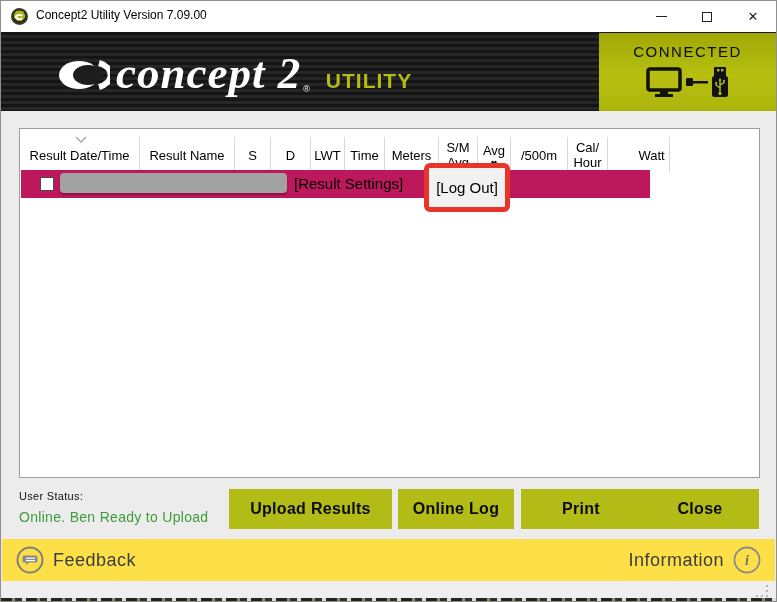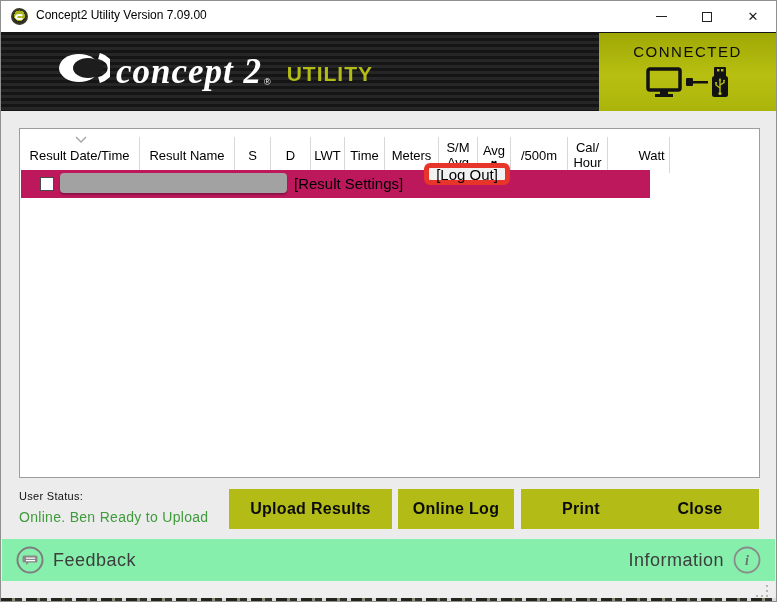--- a/index.html
+++ b/index.html
@@ -24,21 +24,21 @@
   .win-btn{width:46px;height:31px;display:flex;align-items:center;justify-content:center;color:#222;font-size:14px;cursor:default;}
   .min-glyph{display:block;width:11px;height:1px;background:#222;}
   .max-glyph{display:block;width:10px;height:10px;border:1px solid #222;}
   .close-glyph{font-size:13px;line-height:1;}
 
   
   .header{position:absolute;top:31px;left:0;right:0;height:79px;
     background:repeating-linear-gradient(180deg,#151515 0 3px,#262626 3px 6px);}
   .logo-wrap{position:absolute;left:57px;top:19px;display:flex;align-items:flex-end;}
   .logo-mark{display:block;margin-bottom:4px;}
-  .logo-text{font-family:"Liberation Serif",serif;font-style:italic;font-weight:bold;font-size:35px;
+  .logo-text{font-family:"Liberation Serif",serif;font-style:italic;font-weight:bold;font-size:45px;
     color:#fff;letter-spacing:1px;line-height:1;margin-left:6px;}
   .logo-reg{font-size:9px;color:#fff;margin-left:2px;margin-bottom:2px;}
   .logo-product{font-size:21px;font-weight:bold;color:var(--accent-green);letter-spacing:1px;margin-left:16px;margin-bottom:3px;}
 
   
   .connected{position:absolute;top:32px;right:0;width:177px;height:78px;
     background:linear-gradient(180deg,#a0a805 0%,#b7c011 55%,#abb40a 100%);
     display:flex;flex-direction:column;align-items:center;}
   .connected-label{margin-top:10px;font-size:15px;letter-spacing:1.5px;color:#0d0d0d;font-weight:500;}
   .connected-icons{margin-top:6px;display:flex;align-items:center;}
@@ -51,36 +51,36 @@
     font-size:13px;color:#000;line-height:15px;border-right:1px solid #d8d8d8;text-align:center;}
   .th:last-child{border-right:none;flex:1;}
   .c0{width:120px;}.c1{width:95px;}.c2{width:36px;}.c3{width:40px;}.c4{width:34px;}.c5{width:40px;}
   .c6{width:54px;}.c7{width:39px;}.c8{width:33px;}.c9{width:57px;}.c10{width:40px;}.c11{width:36px;margin-left:26px;}
   .heart{font-size:11px;line-height:10px;}
   .data-row{position:absolute;left:1px;top:41px;width:629px;height:28px;background:#be185d;display:flex;align-items:center;}
   .checkbox{position:absolute;left:19px;top:7px;width:14px;height:14px;background:#fff;border:1px solid #4a4a4a;}
   .redacted-pill{position:absolute;left:39px;top:3px;width:227px;height:20px;background:#a2a2a2;border-radius:4px;
     box-shadow:0 2px 2px rgba(0,0,0,0.28);}
   .settings-link{position:absolute;left:273px;top:5px;font-size:15px;color:#000;white-space:nowrap;}
-  .logout-annotation{position:absolute;left:404px;top:34px;width:86px;height:22px;
+  .logout-annotation{position:absolute;left:404px;top:34px;width:86px;height:49px;
     border:5px solid var(--annotation-red);border-radius:6px;display:flex;align-items:center;justify-content:center;background:#f1f1f1;}
   .logout-link{font-size:15px;color:#000;white-space:nowrap;}
 
   
   .user-status-label{position:absolute;left:18px;top:489px;font-size:11px;color:#111;letter-spacing:.3px;}
   .user-status-value{position:absolute;left:18px;top:508px;font-size:14px;color:var(--status-green);letter-spacing:.3px;}
   .action-btn{position:absolute;top:488px;height:40px;background:var(--accent-green);color:#0b0b0b;
     display:flex;align-items:center;justify-content:center;font-size:16px;font-weight:600;letter-spacing:.3px;cursor:default;}
   .btn-upload{left:228px;width:163px;}
   .btn-onlinelog{left:397px;width:116px;}
   .btn-print{left:520px;width:120px;}
   .btn-close{left:640px;width:118px;}
 
   
-  .footer{position:absolute;left:1px;right:1px;top:538px;height:42px;background:#86efac;
+  .footer{position:absolute;left:1px;right:1px;top:538px;height:42px;background:#fde047;
     display:flex;align-items:center;justify-content:space-between;padding:0 14px;}
   .footer-group{display:flex;align-items:center;gap:9px;}
   .footer-text{font-size:18px;color:#3d3d3d;letter-spacing:.5px;}
   .bottom-strip{position:absolute;left:1px;right:1px;top:580px;height:19px;background:#efefef;}
   .resize-grip{position:absolute;right:7px;bottom:3px;width:12px;height:12px;
     background:
       linear-gradient(#b5b5b5,#b5b5b5) 10px 10px/2px 2px no-repeat,
       linear-gradient(#b5b5b5,#b5b5b5) 10px 5px/2px 2px no-repeat,
       linear-gradient(#b5b5b5,#b5b5b5) 5px 10px/2px 2px no-repeat,
       linear-gradient(#b5b5b5,#b5b5b5) 10px 0px/2px 2px no-repeat,

